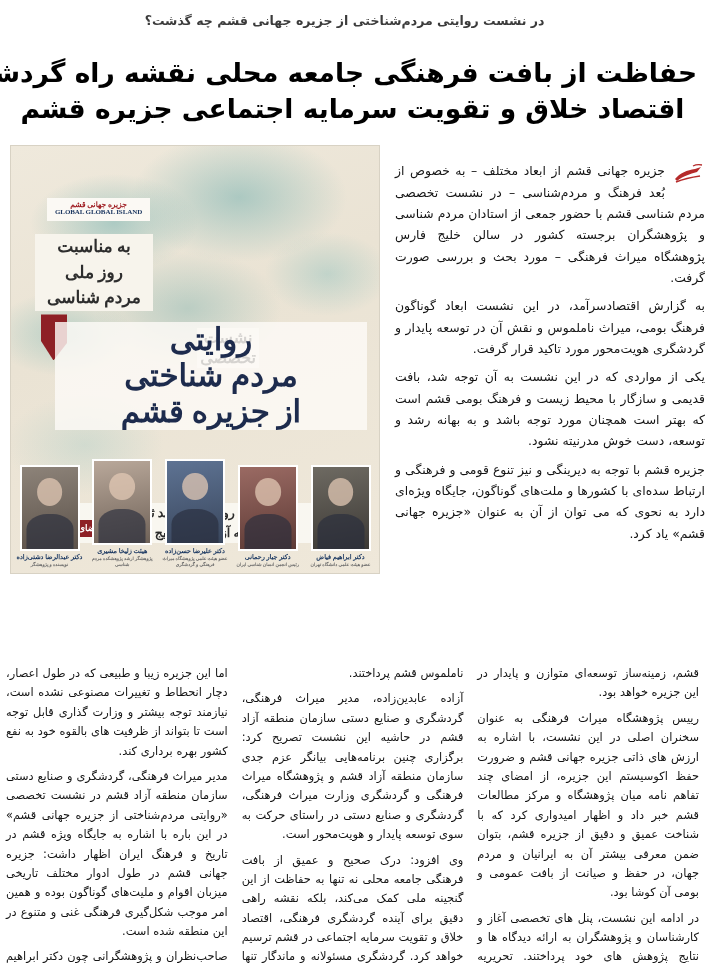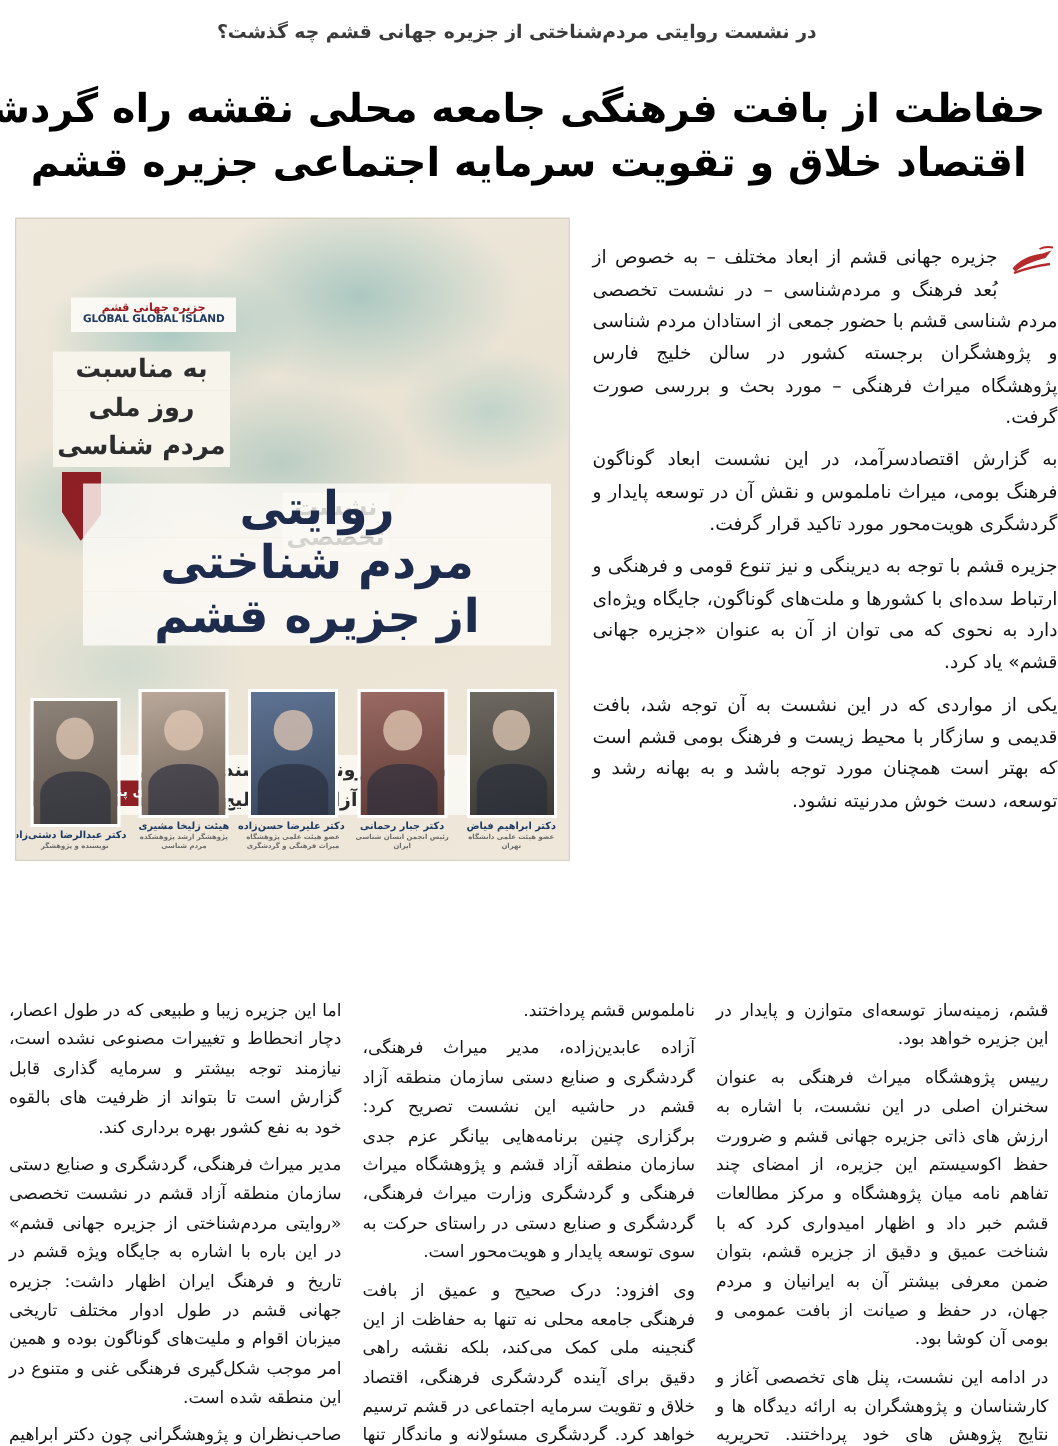--- a/index.html
+++ b/index.html
@@ -65,20 +65,21 @@
       radial-gradient(ellipse 120px 70px at 28% 18%, rgba(120,180,178,0.55) 0%, rgba(120,180,178,0) 70%),
       radial-gradient(ellipse 150px 90px at 62% 12%, rgba(108,172,172,0.50) 0%, rgba(108,172,172,0) 72%),
       radial-gradient(ellipse 100px 60px at 14% 44%, rgba(126,184,180,0.45) 0%, rgba(126,184,180,0) 70%),
       radial-gradient(ellipse 130px 80px at 48% 38%, rgba(110,170,168,0.38) 0%, rgba(110,170,168,0) 72%),
       radial-gradient(ellipse 90px 60px at 86% 30%, rgba(132,188,186,0.40) 0%, rgba(132,188,186,0) 70%),
       radial-gradient(ellipse 110px 70px at 20% 70%, rgba(150,196,192,0.30) 0%, rgba(150,196,192,0) 72%),
       linear-gradient(160deg, #efe9dc 0%, #eae3d4 40%, #efe8da 100%);
     border: 1px solid #d8d2c4;
     box-sizing: border-box;
     overflow: hidden;
+    font-family: Liberation Serif, serif;
   }
   .poster-logo {
     position: absolute;
     top: 52px;
     left: 36px;
     background: #fbf9f4;
     padding: 3px 8px 4px 8px;
     text-align: center;
     line-height: 1.05;
   }
@@ -374,37 +375,37 @@
   <div class="lead-col">
     <div class="dropcap-mark">
       <svg width="34" height="24" viewBox="0 0 34 24" xmlns="http://www.w3.org/2000/svg">
         <path d="M4 17 C9 11, 16 8, 24 7 L30 5 L26 10 C19 12, 12 14, 6 19 Z" fill="#b52b2b"></path>
         <path d="M5 20 Q15 16, 29 14" stroke="#b52b2b" stroke-width="1.6" fill="none"></path>
         <path d="M22 4 Q26 2, 31 3" stroke="#b52b2b" stroke-width="1.3" fill="none"></path>
       </svg>
     </div>
     <p>جزیره جهانی قشم از ابعاد مختلف – به خصوص از بُعد فرهنگ و مردم‌شناسی – در نشست تخصصی مردم شناسی قشم با حضور جمعی از استادان مردم شناسی و پژوهشگران برجسته کشور در سالن خلیج فارس پژوهشگاه میراث فرهنگی – مورد بحث و بررسی صورت گرفت.</p>
     <p>به گزارش اقتصادسرآمد، در این نشست ابعاد گوناگون فرهنگ بومی، میراث ناملموس و نقش آن در توسعه پایدار و گردشگری هویت‌محور مورد تاکید قرار گرفت.</p>
+    <p>یکی از مواردی که در این نشست به آن توجه شد، بافت قدیمی و سازگار با محیط زیست و فرهنگ بومی قشم است که بهتر است همچنان مورد توجه باشد و به بهانه رشد و توسعه، دست خوش مدرنیته نشود.</p>
     <p>جزیره قشم با توجه به دیرینگی و نیز تنوع قومی و فرهنگی و ارتباط سده‌ای با کشورها و ملت‌های گوناگون، جایگاه ویژه‌ای دارد به نحوی که می توان از آن به عنوان «جزیره جهانی قشم» یاد کرد.</p>
-    <p>یکی از مواردی که در این نشست به آن توجه شد، بافت قدیمی و سازگار با محیط زیست و فرهنگ بومی قشم است که بهتر است همچنان مورد توجه باشد و به بهانه رشد و توسعه، دست خوش مدرنیته نشود.</p>
   </div>
 </div>
 
 <div class="bottom-cols">
 
   <div class="bcol">
     <p>قشم، زمینه‌ساز توسعه‌ای متوازن و پایدار در این جزیره خواهد بود.</p>
     <p>رییس پژوهشگاه میراث فرهنگی به عنوان سخنران اصلی در این نشست، با اشاره به ارزش های ذاتی جزیره جهانی قشم و ضرورت حفظ اکوسیستم این جزیره، از امضای چند تفاهم نامه میان پژوهشگاه و مرکز مطالعات قشم خبر داد و اظهار امیدواری کرد که با شناخت عمیق و دقیق از جزیره قشم، بتوان ضمن معرفی بیشتر آن به ایرانیان و مردم جهان، در حفظ و صیانت از بافت عمومی و بومی آن کوشا بود.</p>
     <p>در ادامه این نشست، پنل های تخصصی آغاز و کارشناسان و پژوهشگران به ارائه دیدگاه ها و نتایج پژوهش های خود پرداختند. تحریریه روزنامه دریایی اقتصادسرآمد امیدوار است بتوانیم با دریافت متن سخنان، انعکاس مطلوب تری از این برنامه علمی و وزین داشته باشیم.</p>
   </div>
 
   <div class="bcol">
     <p>ناملموس قشم پرداختند.</p>
     <p>آزاده عابدین‌زاده، مدیر میراث فرهنگی، گردشگری و صنایع دستی سازمان منطقه آزاد قشم در حاشیه این نشست تصریح کرد: برگزاری چنین برنامه‌هایی بیانگر عزم جدی سازمان منطقه آزاد قشم و پژوهشگاه میراث فرهنگی و گردشگری وزارت میراث فرهنگی، گردشگری و صنایع دستی در راستای حرکت به سوی توسعه پایدار و هویت‌محور است.</p>
     <p>وی افزود: درک صحیح و عمیق از بافت فرهنگی جامعه محلی نه تنها به حفاظت از این گنجینه ملی کمک می‌کند، بلکه نقشه راهی دقیق برای آینده گردشگری فرهنگی، اقتصاد خلاق و تقویت سرمایه اجتماعی در قشم ترسیم خواهد کرد. گردشگری مسئولانه و ماندگار تنها متکی به جاذبه‌های طبیعی نیست، بلکه بهره‌گیری از ظرفیت‌های عظیم فرهنگ زنده و پویای مردم</p>
   </div>
 
   <div class="bcol">
-    <p>اما این جزیره زیبا و طبیعی که در طول اعصار، دچار انحطاط و تغییرات مصنوعی نشده است، نیازمند توجه بیشتر و سرمایه گذاری قابل گزارش است تا بتواند از ظرفیت های بالقوه خود به نفع کشور بهره برداری کند.</p>
+    <p>اما این جزیره زیبا و طبیعی که در طول اعصار، دچار انحطاط و تغییرات مصنوعی نشده است، نیازمند توجه بیشتر و وزارت گذاری قابل توجه است تا بتواند از ظرفیت های بالقوه خود به نفع کشور بهره برداری کند.</p>
     <p>مدیر میراث فرهنگی، گردشگری و صنایع دستی سازمان منطقه آزاد قشم در نشست تخصصی «روایتی مردم‌شناختی از جزیره جهانی قشم» در این باره با اشاره به جایگاه ویژه قشم در تاریخ و فرهنگ ایران اظهار داشت: جزیره جهانی قشم در طول ادوار مختلف تاریخی میزبان اقوام و ملیت‌های گوناگون بوده و همین امر موجب شکل‌گیری فرهنگی غنی و متنوع در این منطقه شده است.</p>
     <p>صاحب‌نظران و پژوهشگرانی چون دکتر ابراهیم فیاض، دکتر اکبر جباری، دکتر حسن‌زاده، دکتر مشیری و دکتر دشتی‌زاده به ارائه یافته‌های میدانی خود و بررسی ابعاد مختلف فرهنگ بومی و میراث</p>
   </div>
 </div>
 
 </body></html>

